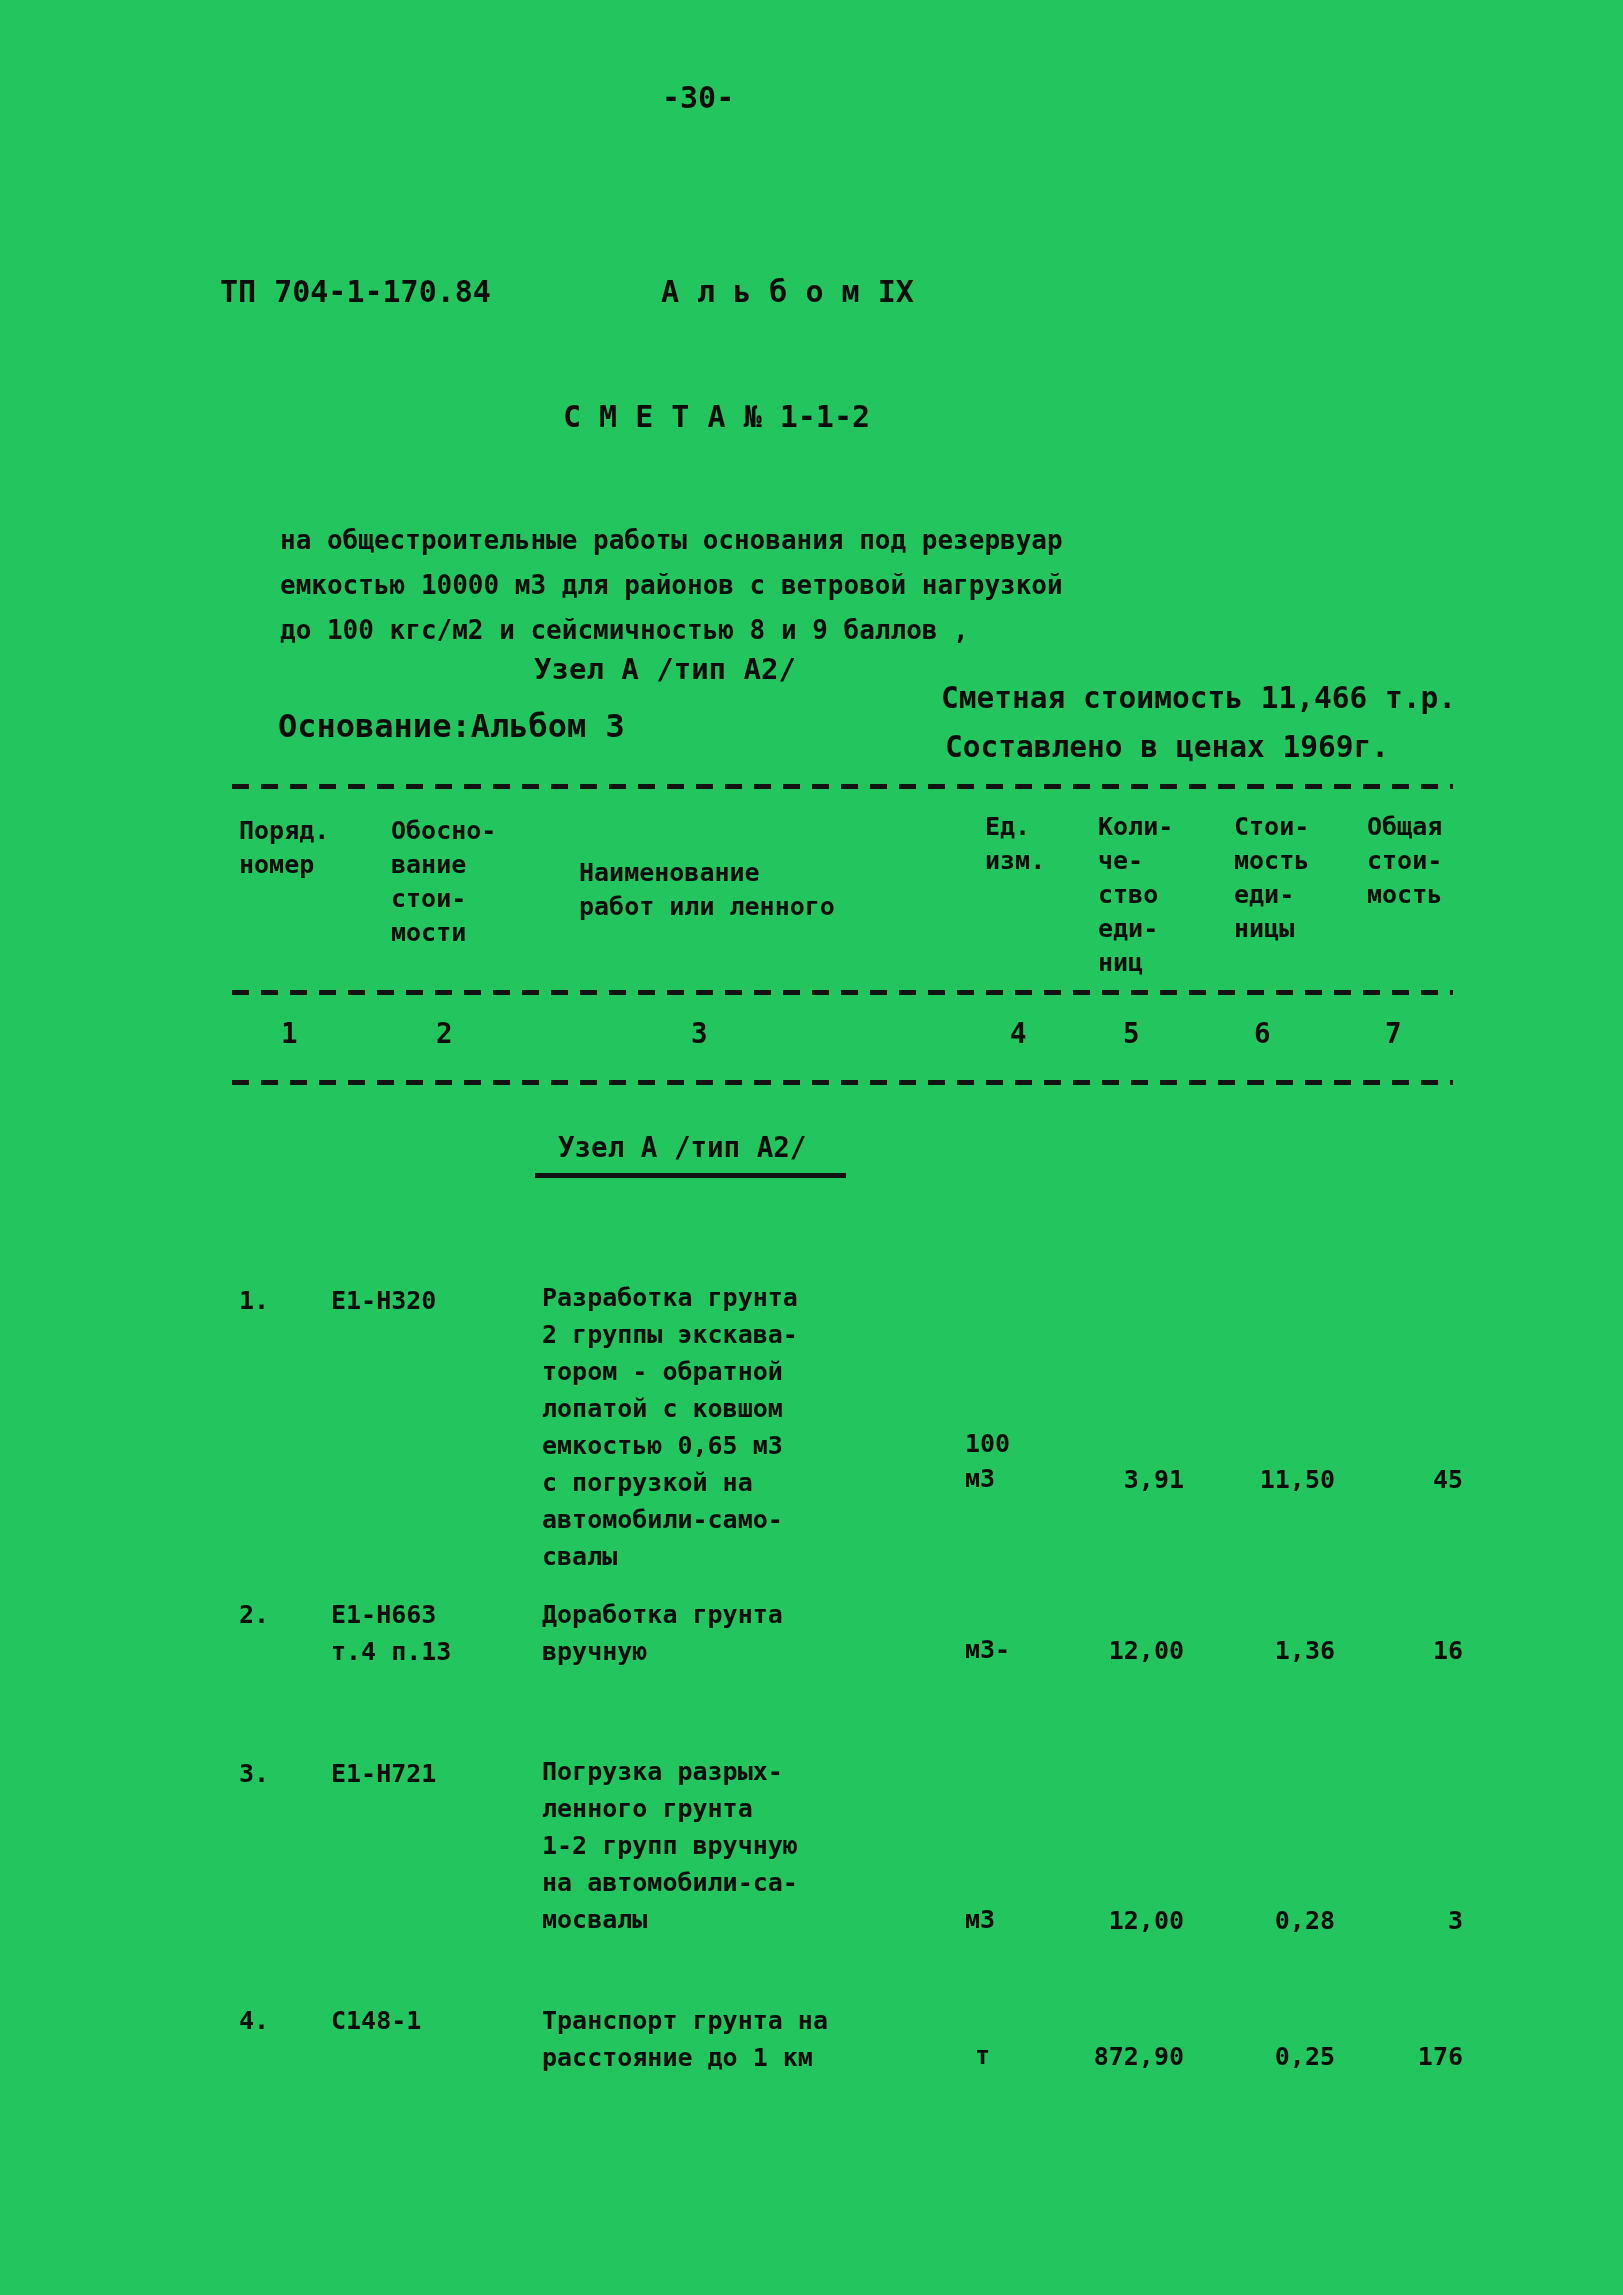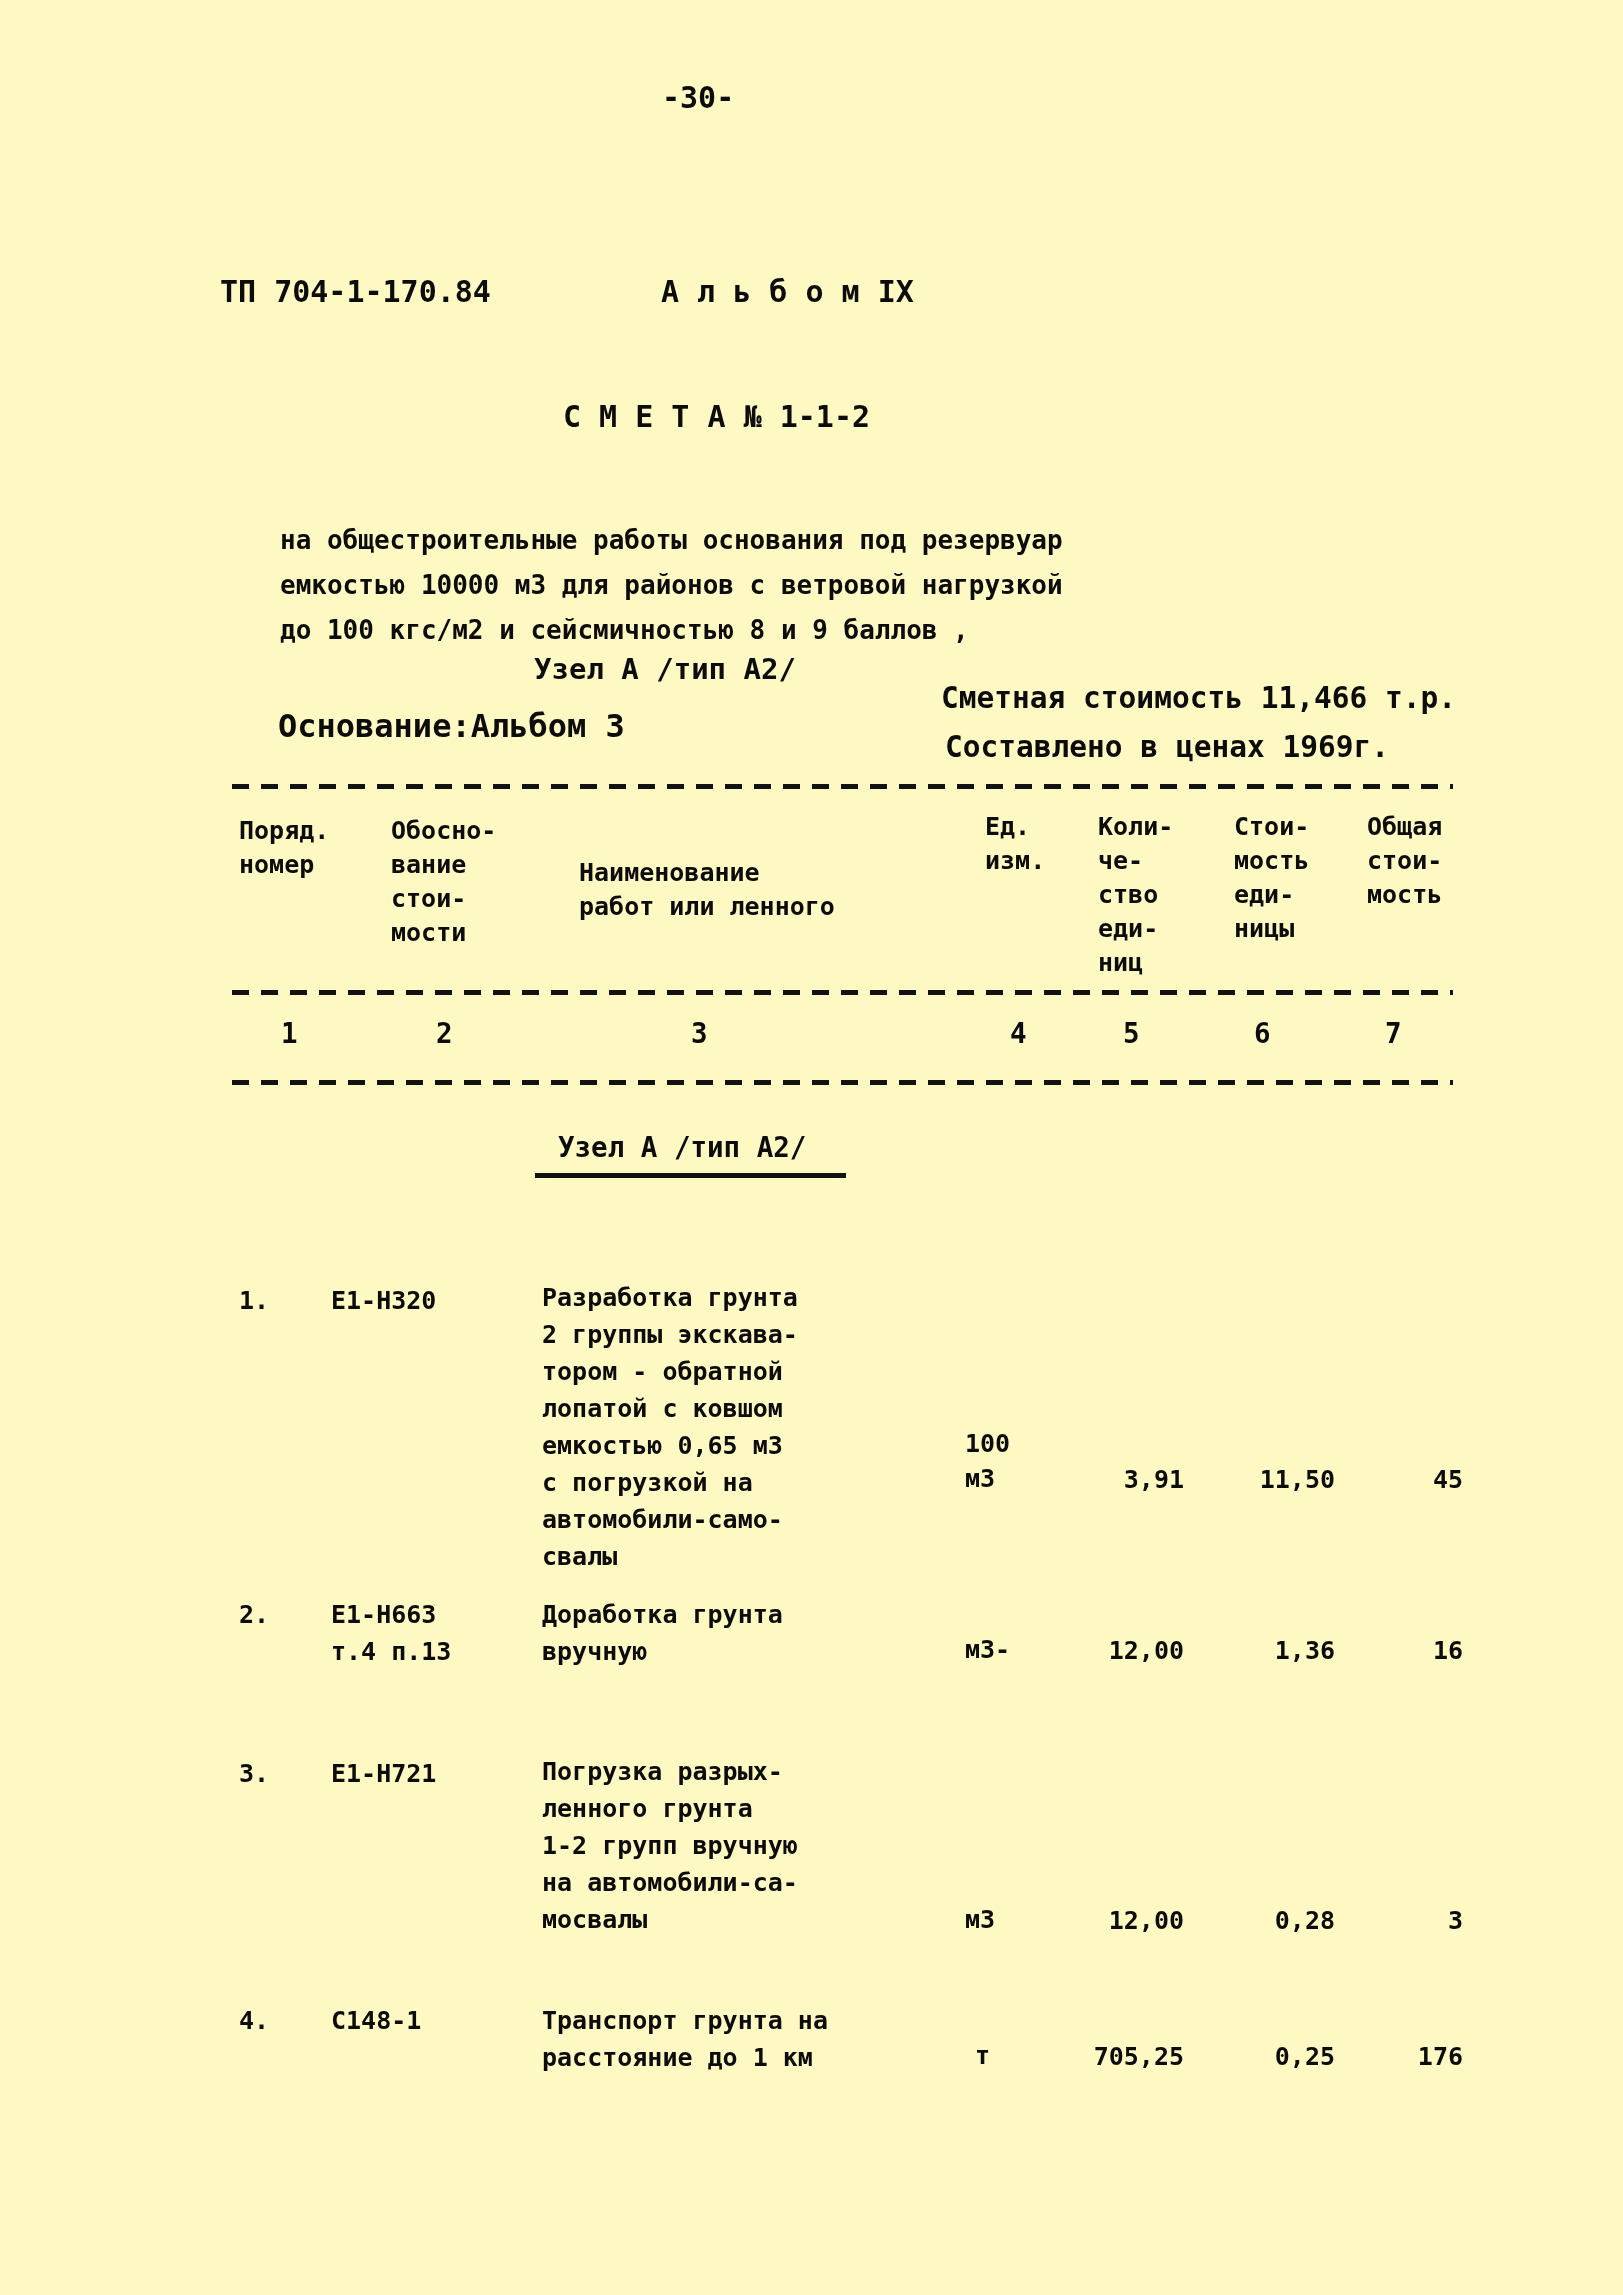--- a/index.html
+++ b/index.html
@@ -1,20 +1,20 @@
 <!DOCTYPE html>
 <html style="font-size:10.5px"><head>
 <meta charset="utf-8">
 <style>
   html,body{margin:0;padding:0;background:#e8e8e4;}
   .page{
     position:relative;
     width:1623px;height:2295px;
     margin:0 auto;
-    background:#fef9c3;
+    background:#22c55e;
     overflow:hidden;
   }
   .t{
     position:absolute;
     font-family:"DejaVu Sans Mono","Liberation Mono",monospace;
     font-weight:bold;
     color:#0c0c0c;
     white-space:pre-line;
     letter-spacing:0px;
   }
@@ -147,18 +147,18 @@
   <div class="t cell col-unit" style="top:1902px;">м3</div>
   <div class="t cell col-qty" style="top:1902px;">12,00</div>
   <div class="t cell col-cost" style="top:1902px;">0,28</div>
   <div class="t cell col-tot" style="top:1902px;">3</div>
 
   <div class="t cell col-num" style="top:2002px;">4.</div>
   <div class="t cell col-basis" style="top:2002px;">С148-1</div>
   <div class="t cell col-name" style="top:2002px;">Транспорт грунта на
 расстояние до 1 км</div>
   <div class="t cell col-unit" style="top:2038px;left:975px;">т</div>
-  <div class="t cell col-qty" style="top:2038px;">705,25</div>
+  <div class="t cell col-qty" style="top:2038px;">872,90</div>
   <div class="t cell col-cost" style="top:2038px;">0,25</div>
   <div class="t cell col-tot" style="top:2038px;">176</div>
 
 </div>
 
 
 </body></html>

